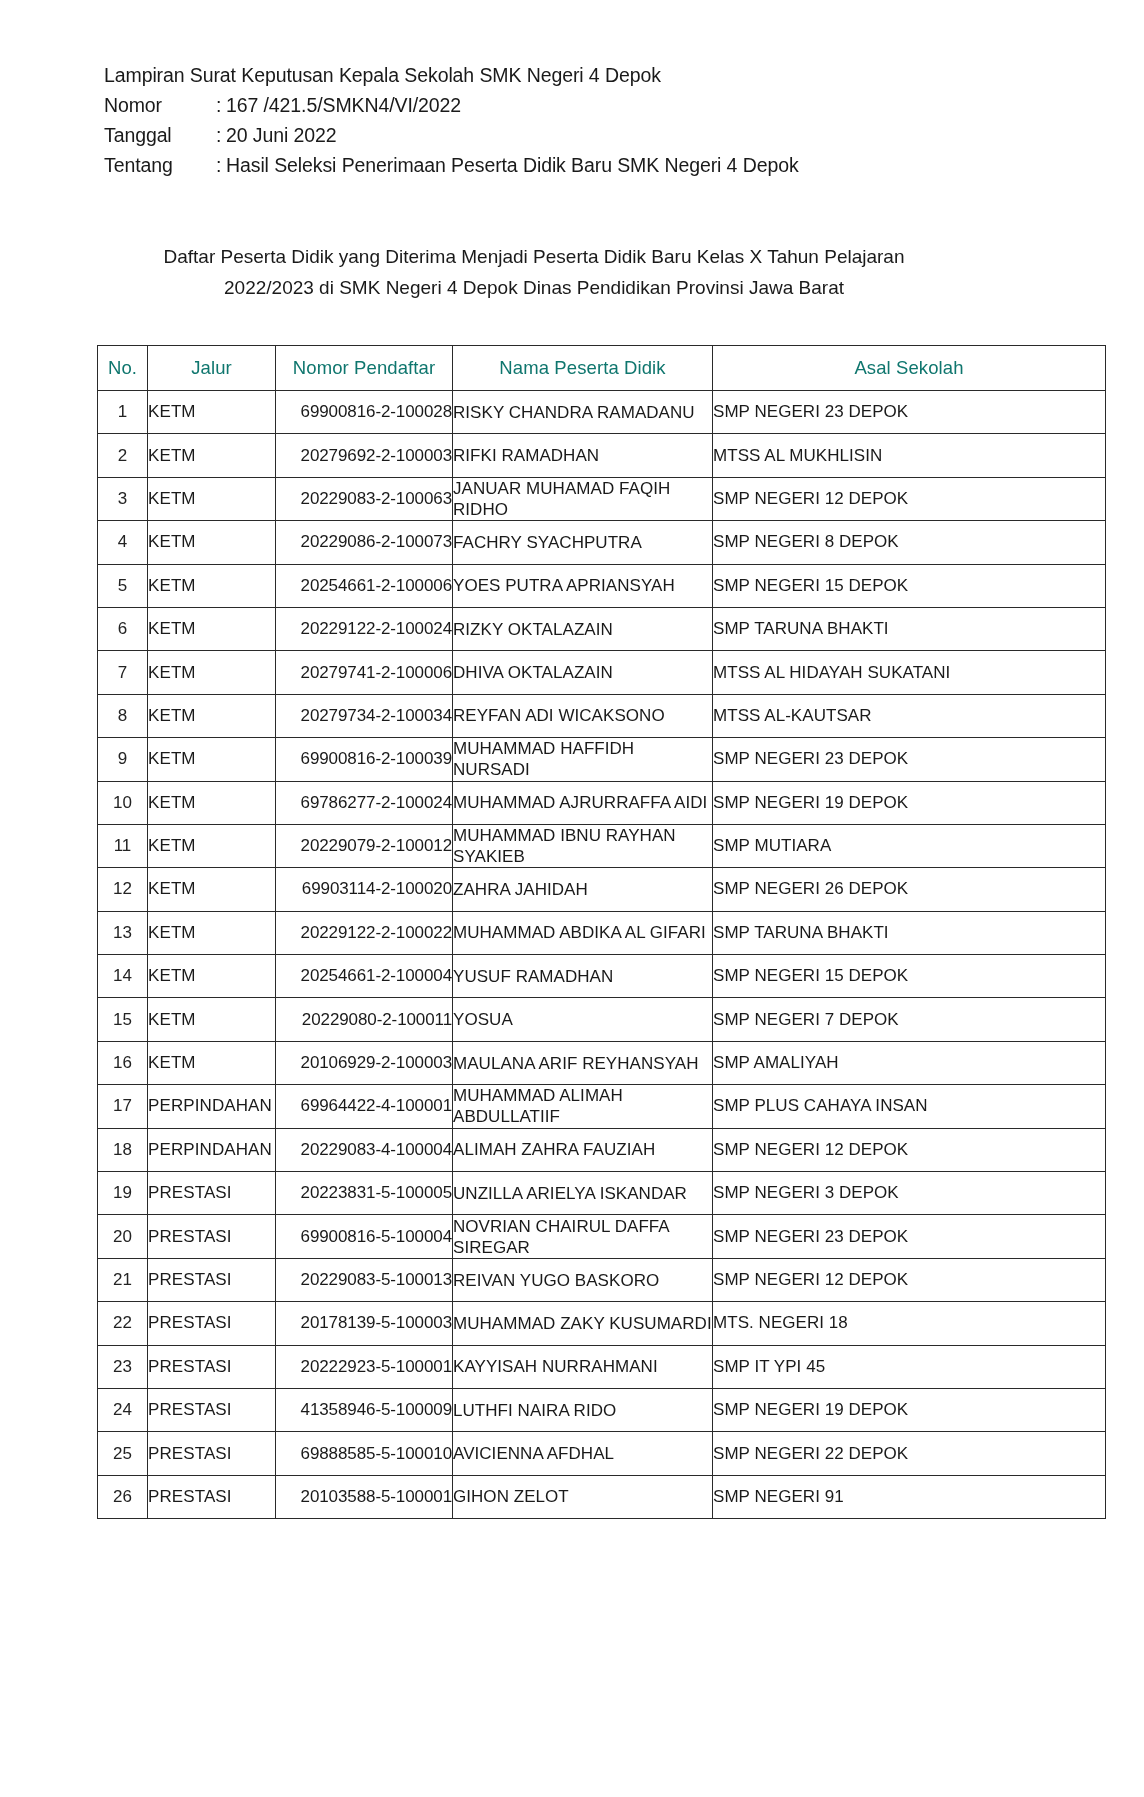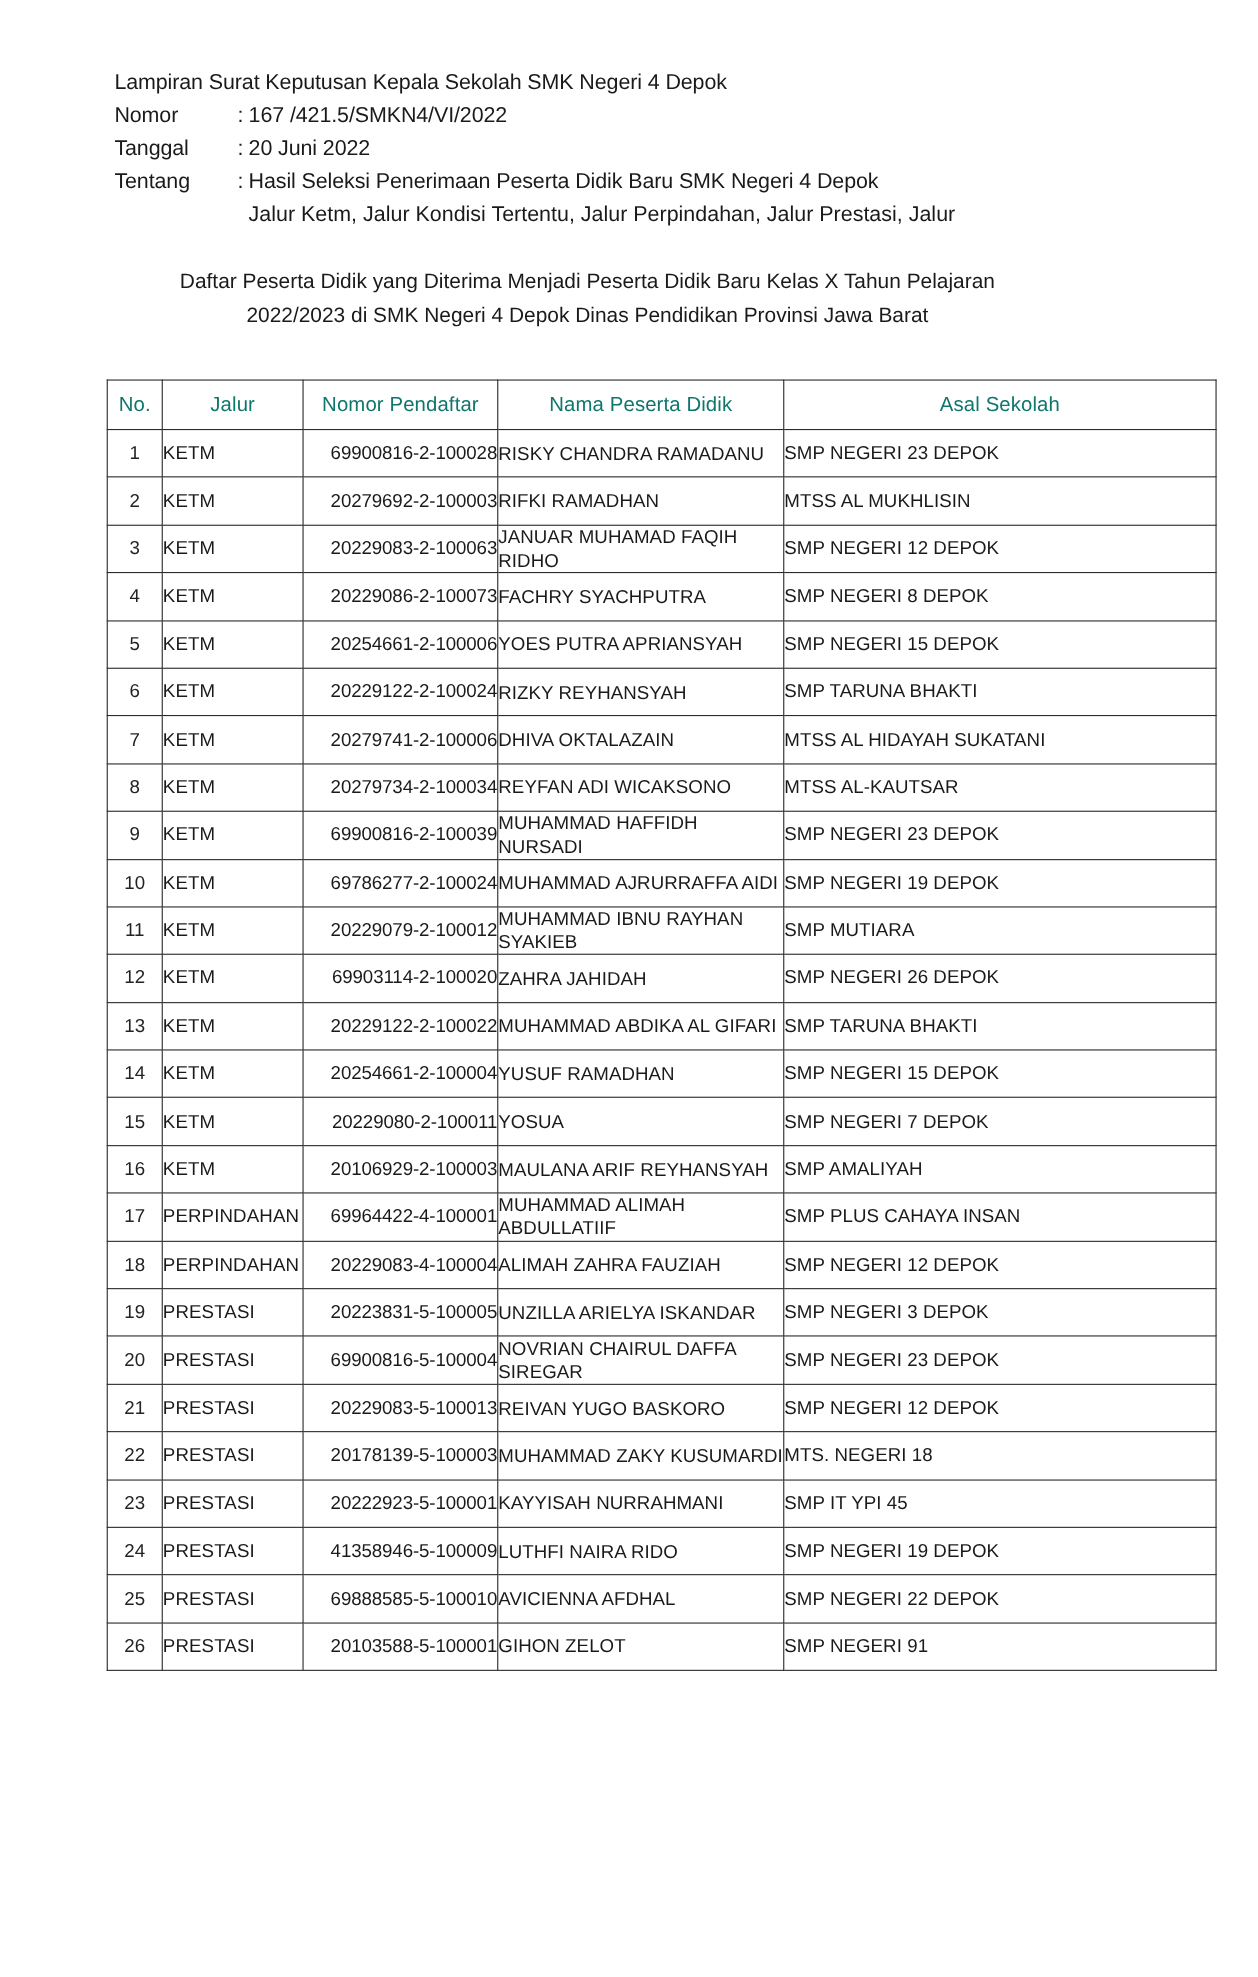--- a/index.html
+++ b/index.html
@@ -149,21 +149,20 @@
     <span class="lh-colon">:</span>
     <span class="lh-value">20 Juni 2022</span>
   </div>
 
   <div class="lh-line">
     <span class="lh-label">Tentang</span>
     <span class="lh-colon">:</span>
     <span class="lh-value">Hasil Seleksi Penerimaan Peserta Didik Baru SMK Negeri 4 Depok</span>
   </div>
 
-  <div class="lh-cont">Jalur Ketm, Jalur Kondisi Tertentu, Jalur Perpindahan, Jalur Prestasi, Jalur</div>
 </div>
 
 <div id="caption">
   <div>Daftar Peserta Didik yang Diterima Menjadi Peserta Didik Baru Kelas X Tahun Pelajaran</div>
   <div>2022/2023 di SMK Negeri 4 Depok Dinas Pendidikan Provinsi Jawa Barat</div>
 </div>
 
 <table id="roster-table">
   <colgroup>
     <col class="c-no">
@@ -214,21 +213,21 @@
         <td class="cell-no">5</td>
         <td class="cell-jalur">KETM</td>
         <td class="cell-nomor">20254661-2-100006</td>
         <td class="cell-nama">YOES PUTRA APRIANSYAH</td>
         <td class="cell-asal">SMP NEGERI 15 DEPOK</td>
       </tr>
       <tr>
         <td class="cell-no">6</td>
         <td class="cell-jalur">KETM</td>
         <td class="cell-nomor">20229122-2-100024</td>
-        <td class="cell-nama">RIZKY REYHANSYAH</td>
+        <td class="cell-nama">RIZKY OKTALAZAIN</td>
         <td class="cell-asal">SMP TARUNA BHAKTI</td>
       </tr>
       <tr>
         <td class="cell-no">7</td>
         <td class="cell-jalur">KETM</td>
         <td class="cell-nomor">20279741-2-100006</td>
         <td class="cell-nama">DHIVA OKTALAZAIN</td>
         <td class="cell-asal">MTSS AL HIDAYAH SUKATANI</td>
       </tr>
       <tr>

